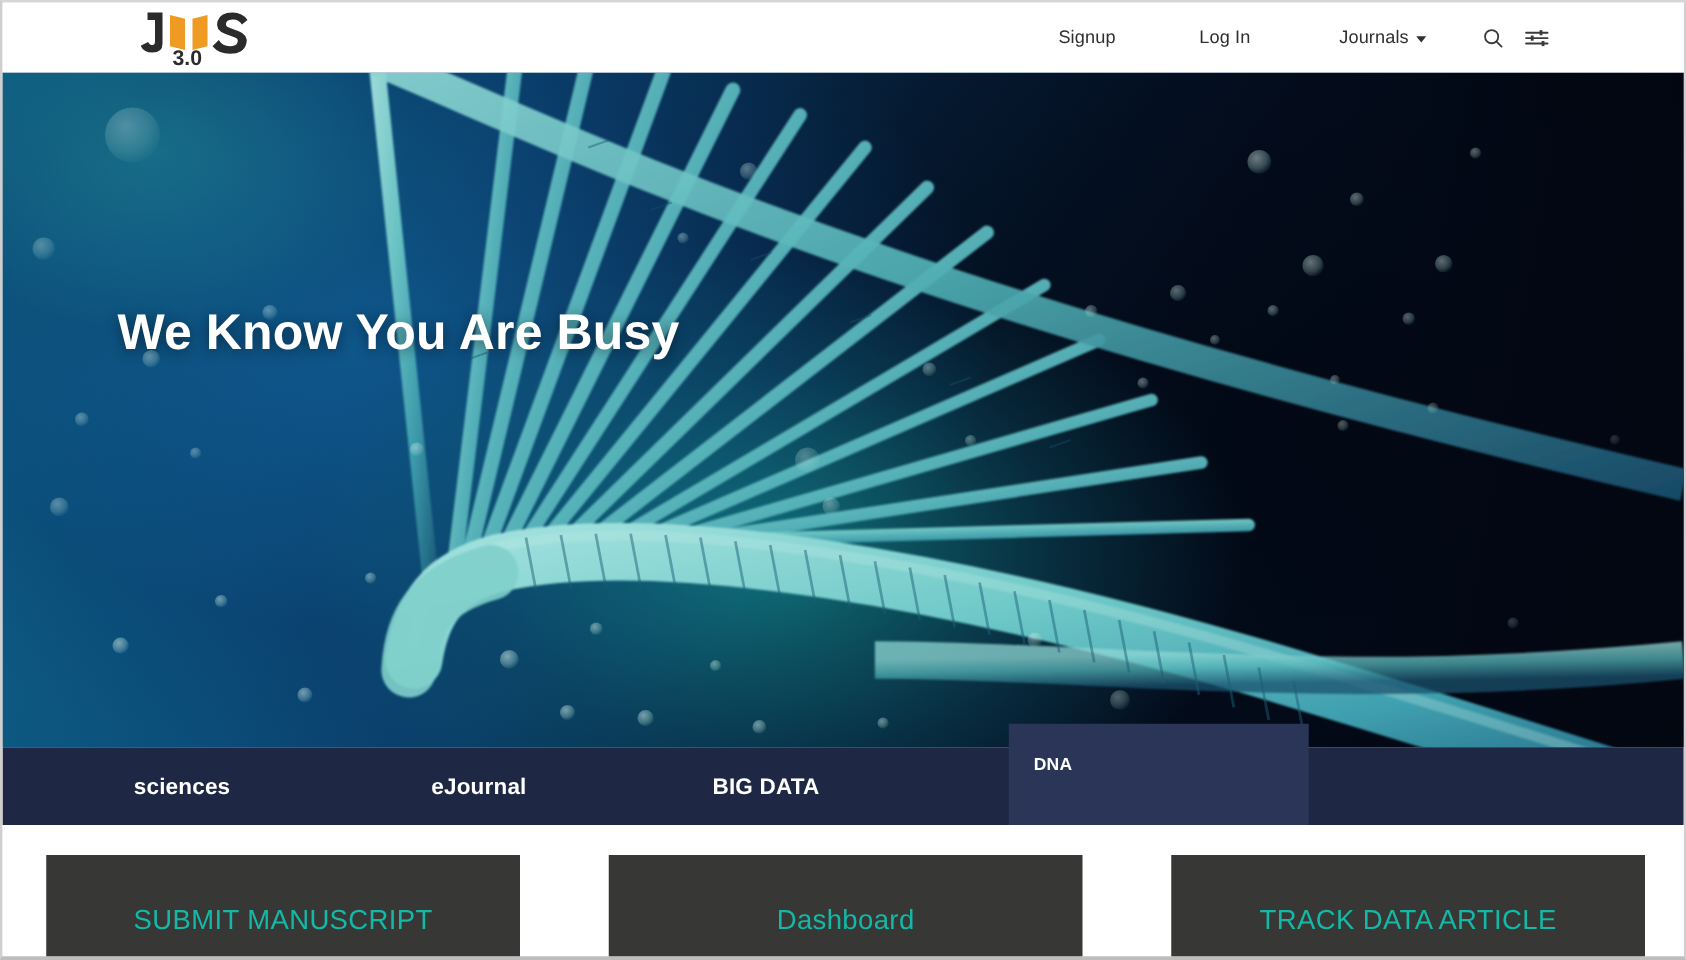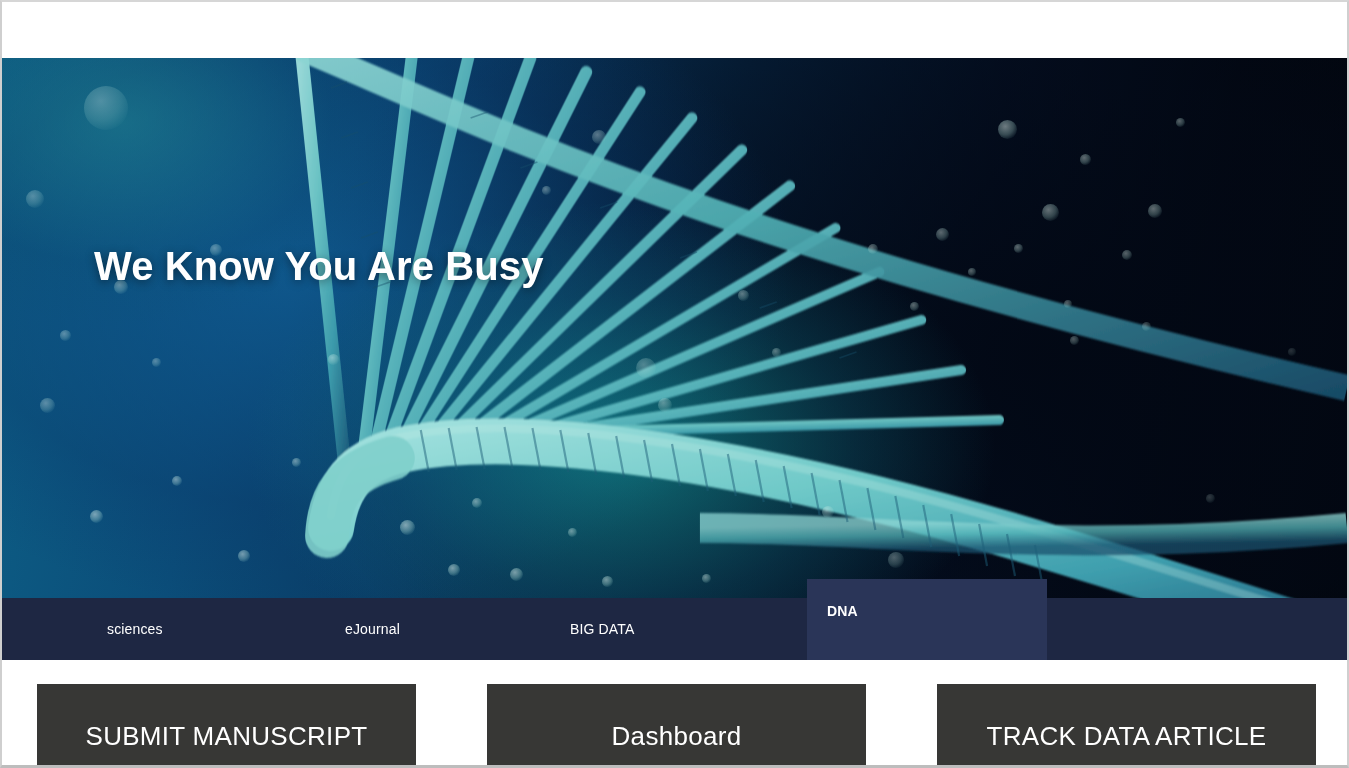--- a/index.html
+++ b/index.html
@@ -127,22 +127,22 @@
     top: 596px;
     height: 62px;
     background: #1e2743;
     z-index: 10;
   }
   .tab {
     position: absolute;
     top: 0; height: 62px;
     display: flex; align-items: center;
     color: #ffffff;
-    font-size: 14px;
-    font-weight: 400;
+    font-size: 18px;
+    font-weight: 700;
     letter-spacing: 0.15px;
     cursor: pointer;
   }
   .tab-active {
     position: absolute;
     left: 805px; top: 577px;
     width: 240px; height: 81px;
     background: #2a3558;
     z-index: 12;
     cursor: pointer;
@@ -167,38 +167,75 @@
     position: absolute;
     top: 24px;
     height: 104px;
     background: #373735;
     display: flex;
     align-items: center;
     justify-content: center;
     cursor: pointer;
   }
   .card .ctext {
-    color: #ffffff;
-    font-size: 26px;
+    color: #14b8a6;
+    font-size: 22px;
     font-weight: 400;
     letter-spacing: 0.3px;
     white-space: nowrap;
   }
   #card0 { left: 35px;  width: 379px; }
   #card1 { left: 485px; width: 379px; }
   #card2 { left: 935px; width: 379px; }
 </style>
 </head>
 <body>
 
 <div id="page">
 
   <div class="header">
 
-
+    <a class="logo-wrap" href="#">
+      <svg class="logo-svg" width="92" height="46" viewBox="0 0 92 46">
+
+        <path d="M8 2 L20 2 L20 27 Q20 34 12 34 Q5 34 2.5 28.5 L8.5 25.5 Q9.5 28 12 28 Q14 28 14 25 L14 8 L8 8 Z" fill="#2b2b2b"></path>
+
+        <path d="M26 4 L38 7 L38 32 L26 29 Z" fill="#ef9a22"></path>
+        <path d="M44 7 L56 4 L56 29 L44 32 Z" fill="#ef9a22"></path>
+
+        <path d="M88 8 Q84 2 76 2 Q66 2 64 9 Q62 16 70 19 L78 22 Q81 23 80 26 Q79 29 74 29 Q68 29 65 24 L60 29 Q65 35 74 35 Q85 35 87 27 Q89 20 81 17 L73 14 Q70 13 71 10 Q72 7.5 76.5 7.5 Q81 7.5 83.5 11.5 Z" fill="#2b2b2b"></path>
+
+        <text x="28" y="44" font-family="Liberation Sans, sans-serif" font-size="17" font-weight="700" fill="#2b2b2b">3.0</text>
+      </svg>
+    </a>
+
+    <div class="nav">
+      <a class="nav-link signup" href="#">Signup</a>
+      <a class="nav-link login" href="#">Log In</a>
+      <a class="nav-link journals" href="#">
+        <span>Journals</span>
+        <span class="caret"></span>
+      </a>
+      <span class="icon-btn search">
+        <svg width="17" height="17" viewBox="0 0 20 20" fill="none">
+          <circle cx="8.6" cy="8.6" r="6.2" stroke="#3a3a3a" stroke-width="1.7"></circle>
+          <line x1="13.2" y1="13.2" x2="18" y2="18" stroke="#3a3a3a" stroke-width="1.7" stroke-linecap="round"></line>
+        </svg>
+      </span>
+      <span class="icon-btn sliders">
+        <svg width="19" height="15" viewBox="0 0 22 16" fill="none">
+          <line x1="1" y1="3" x2="21" y2="3" stroke="#3a3a3a" stroke-width="1.7" stroke-linecap="round"></line>
+          <line x1="1" y1="8" x2="21" y2="8" stroke="#3a3a3a" stroke-width="1.7" stroke-linecap="round"></line>
+          <line x1="1" y1="13" x2="21" y2="13" stroke="#3a3a3a" stroke-width="1.7" stroke-linecap="round"></line>
+          <rect x="13.5" y="0.6" width="2.6" height="4.8" fill="#3a3a3a"></rect>
+          <rect x="5.4" y="5.6" width="2.6" height="4.8" fill="#3a3a3a"></rect>
+          <rect x="15.4" y="10.6" width="2.6" height="4.8" fill="#3a3a3a"></rect>
+        </svg>
+      </span>
+    </div>
   </div>
 
   <div class="hero">
     <div class="hero-bg"></div>
 
     <div class="helix">
       <svg viewBox="0 0 1349 540" preserveAspectRatio="none">
         <defs>
           <linearGradient id="strandG" x1="0" y1="0" x2="1" y2="1">
             <stop offset="0%" stop-color="#9fe0dd"></stop>

